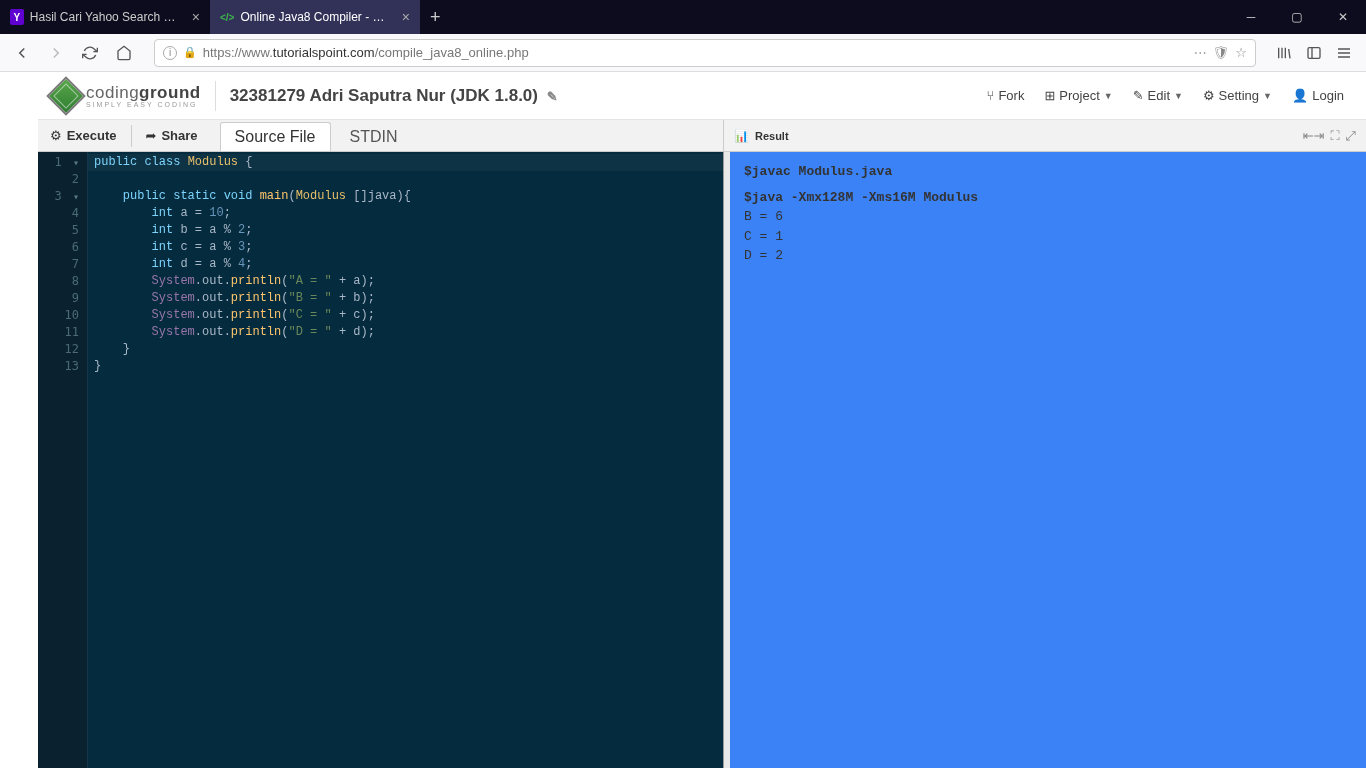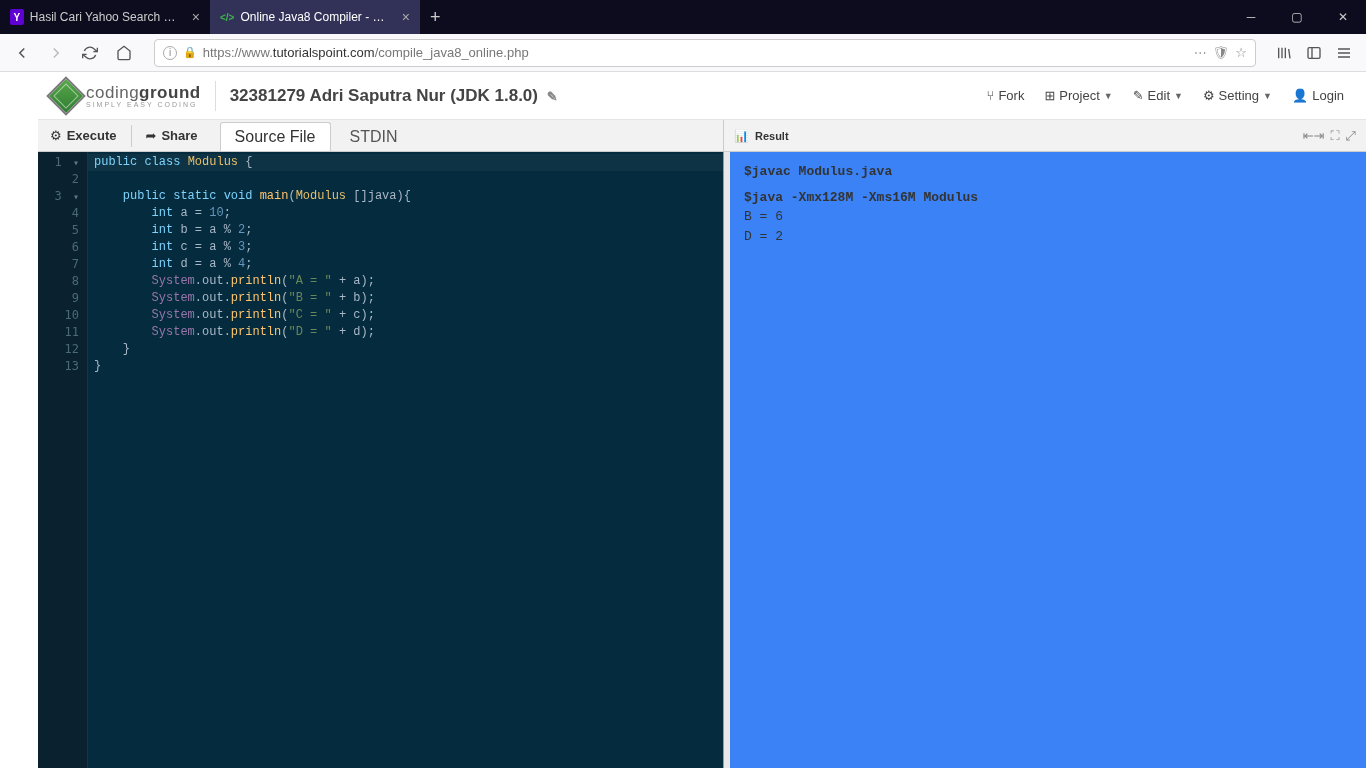--- a/index.html
+++ b/index.html
@@ -250,17 +250,18 @@
         <span style="color:#9876aa;">System</span><span class="t-white">.out.</span><span class="t-yellow">println</span><span class="t-white">(</span><span class="t-green">"D = "</span> <span class="t-white">+ d);</span>
     <span class="t-white">}</span>
 <span class="t-white">}</span></div>
     </div>
     <div class="result-pane">
       <div class="result-body">
         <div><b>$javac Modulus.java</b></div>
         <div style="height:6px;"></div>
         <div><b>$java -Xmx128M -Xms16M Modulus</b></div>
         <div>B = 6</div>
+        <div>C = 1</div>
         <div>D = 2</div>
       </div>
     </div>
   </div>
 </div>
 
 </body></html>

